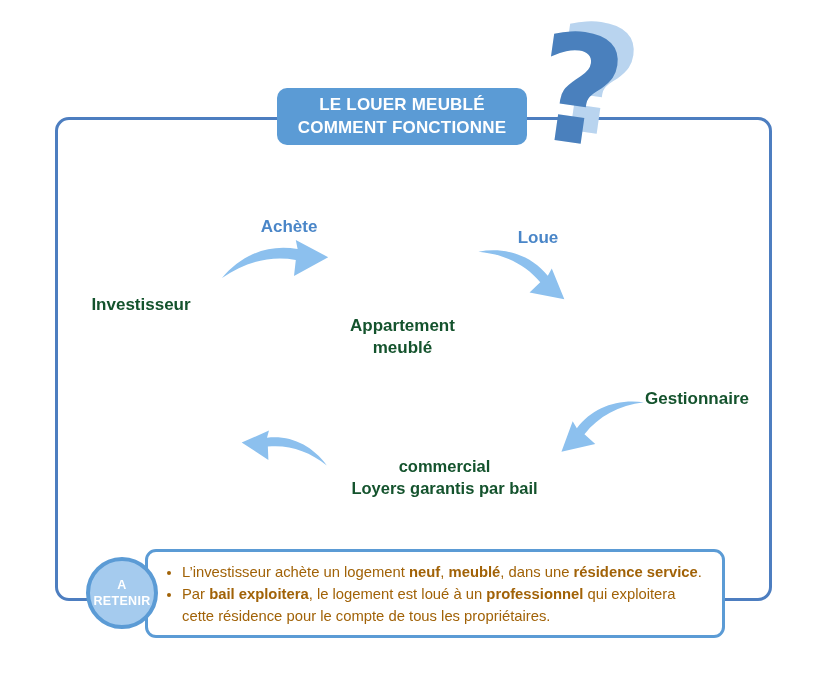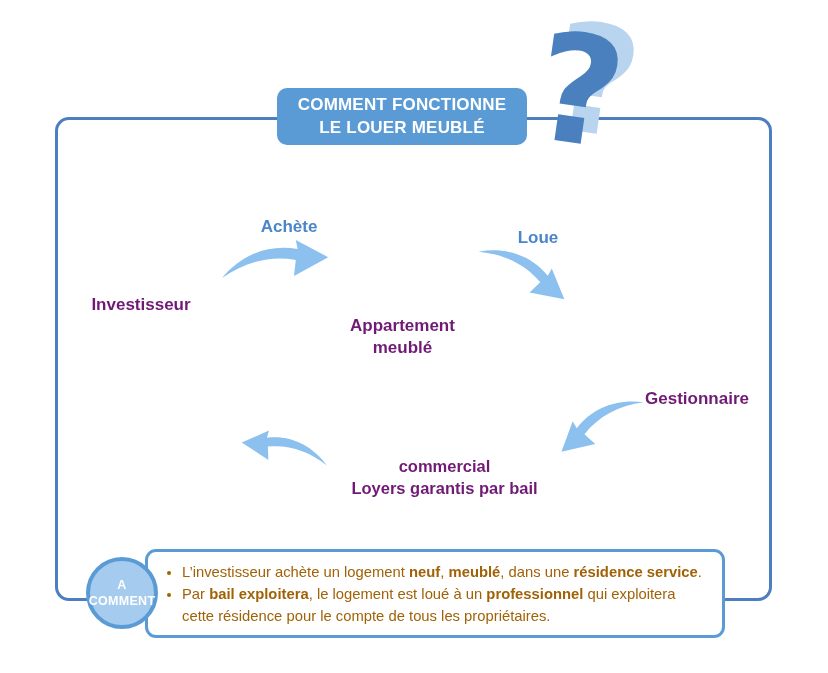--- a/index.html
+++ b/index.html
@@ -28,21 +28,21 @@
   
   .qmark { left:536px; top:16px; width:112px; height:160px; z-index:2; }
   .qmark span {
     position:absolute; font-family:"DejaVu Sans", sans-serif;
     font-weight:bold; font-size:150px; line-height:1; transform:rotate(8deg);
   }
   .q-back  { color:#b9d4ef; left:16px; top:-10px; }
   .q-front { color:#4a80bd; left:0;    top:0; }
 
   .node-label {
-    font-weight:bold; color:#701a75; font-size:17px; text-align:center;
+    font-weight:bold; color:#14532d; font-size:17px; text-align:center;
     line-height:1.32; z-index:2;
   }
   .verb {
     font-weight:bold; color:#4a86c8; font-size:17px; text-align:center; z-index:2;
   }
   .arrow { z-index:2; }
   svg { display:block; overflow:visible; }
 
   
   .notebox {
@@ -72,22 +72,22 @@
 </svg>
 
 <div class="abs frame"></div>
 
 <div class="abs qmark">
   <span class="q-back">?</span>
   <span class="q-front">?</span>
 </div>
 
 <div class="abs banner">
+  <div>LE LOUER MEUBLÉ</div>
   <div>COMMENT FONCTIONNE</div>
-  <div>LE LOUER MEUBLÉ</div>
 </div>
 
 <svg class="abs" style="left:96px; top:206px; width:96px; height:86px" viewBox="0 0 100 90">
   <g fill="#7db3e2">
     <path d="M25,21 Q28,5 45,4 Q62,5 65,21 Q56,11 45,12 Q34,11 25,21 Z"></path>
     <circle cx="45" cy="29" r="16"></circle>
     <rect x="30" y="21.5" width="30" height="2.6" rx="1.3" fill="#fff"></rect>
     <path d="M16,90 Q16,59 37,53 L45,50 L53,53 Q74,59 74,90 Z"></path>
   </g>
   <g stroke="#fff" stroke-width="2.2" fill="none">
@@ -232,14 +232,14 @@
 </svg>
 
 <div class="abs notebox">
   <ul>
     <li><span>L’investisseur achète un logement </span><b>neuf</b><span>, </span><b>meublé</b><span>, dans une </span><b>résidence service</b><span>.</span></li>
     <li><span>Par </span><b>bail exploitera</b><span>, le logement est loué à un </span><b>professionnel</b><span> qui exploitera cette résidence pour le compte de tous les propriétaires.</span></li>
   </ul>
 </div>
 <div class="abs badge">
   <div>A</div>
-  <div>COMMENT</div>
+  <div>RETENIR</div>
 </div>
 
 </body></html>

